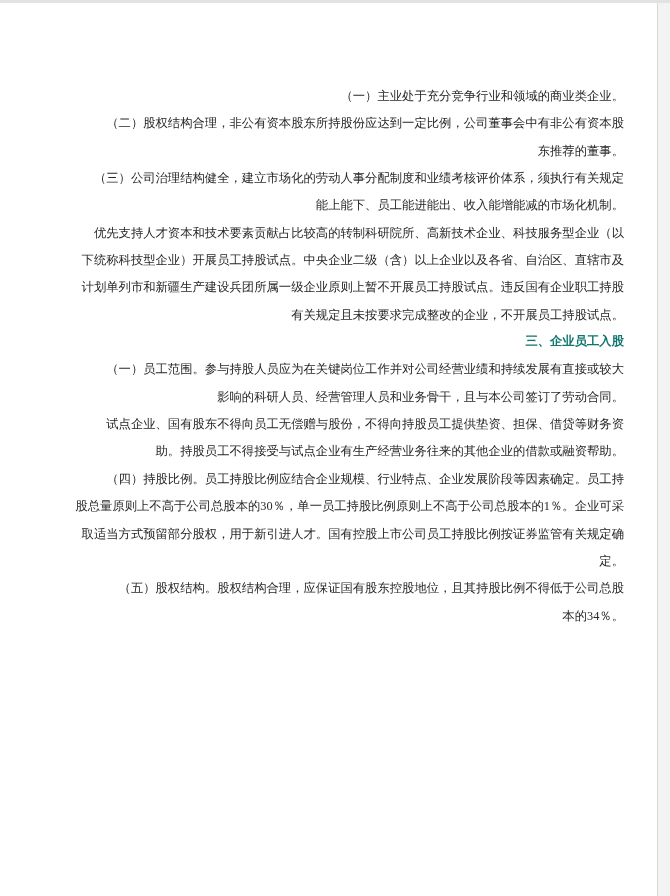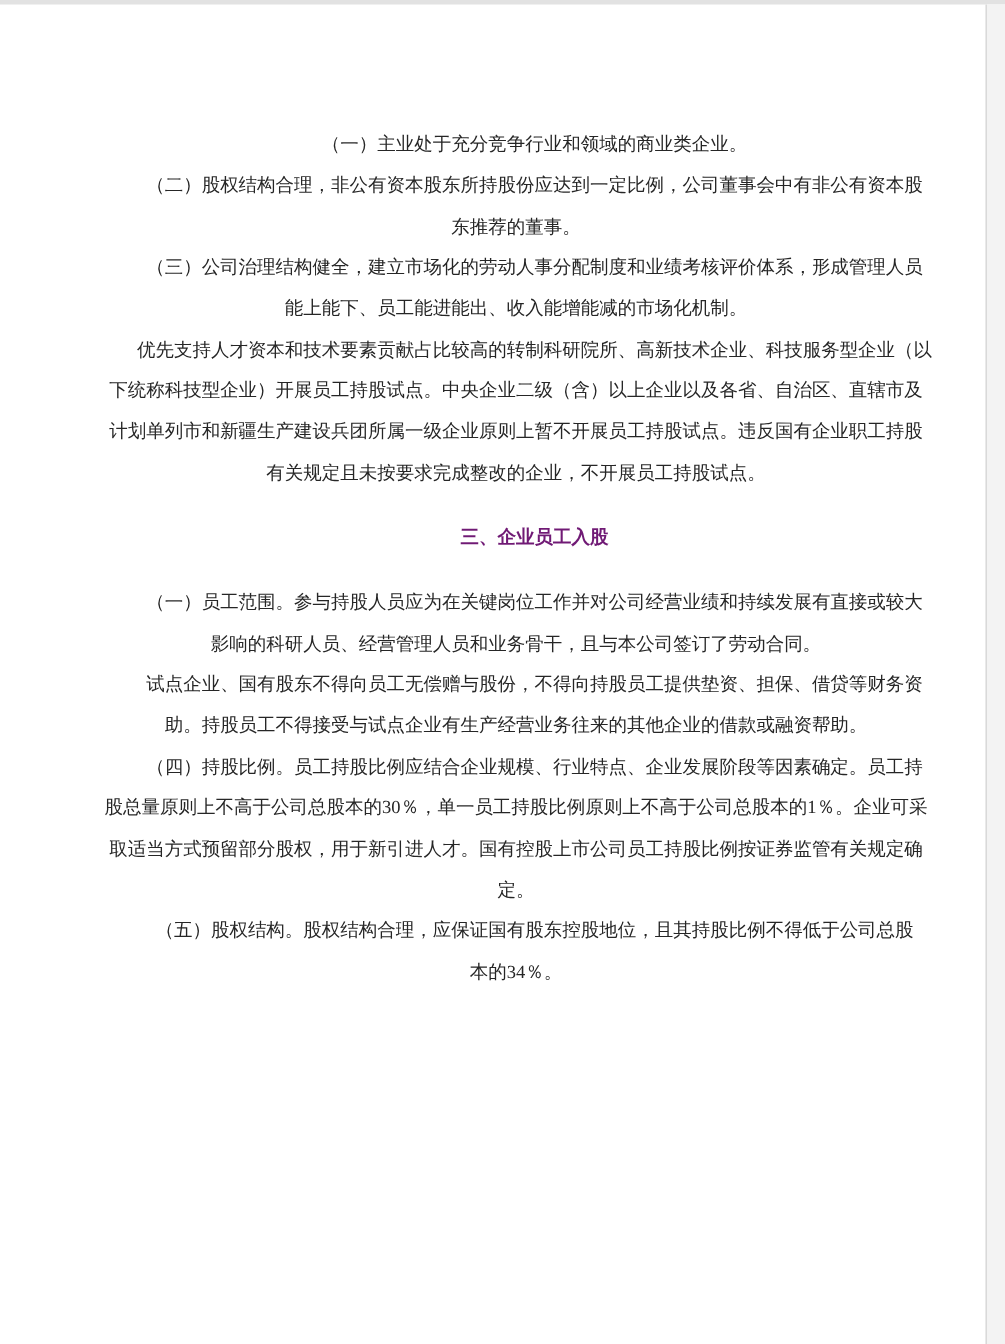--- a/index.html
+++ b/index.html
@@ -30,50 +30,50 @@
     border-left: 1px solid #d9d9d9;
   }
   .page-content {
     position: absolute;
     left: 64px;
     top: 83px;
     width: 560px;
     color: #262626;
     font-size: 12.34px;
     line-height: 27.35px;
-    text-align: center;
+    text-align: right;
   }
   .para {
     margin: 0;
     padding: 0;
     text-indent: 2em;
     white-space: pre-line;
     word-break: break-all;
   }
   .heading {
-    margin: 16px;
+    margin: 0;
     padding: 0;
     text-indent: 2em;
     white-space: pre-line;
-    font-family: Liberation Sans, sans-serif;
+    font-family: Liberation Mono, monospace;
     font-weight: bold;
-    color: #701a75;
+    color: #0f766e;
   }
 </style>
 </head>
 <body>
 
 <div class="top-edge"></div>
 <div class="right-gutter"></div>
 
 <div class="page-content">
   <p class="para">（一）主业处于充分竞争行业和领域的商业类企业。</p>
   <p class="para">（二）股权结构合理，非公有资本股东所持股份应达到一定比例，公司董事会中有非公有资本股
 东推荐的董事。</p>
-  <p class="para">（三）公司治理结构健全，建立市场化的劳动人事分配制度和业绩考核评价体系，形成管理人员
+  <p class="para">（三）公司治理结构健全，建立市场化的劳动人事分配制度和业绩考核评价体系，须执行有关规定
 能上能下、员工能进能出、收入能增能减的市场化机制。</p>
   <p class="para">优先支持人才资本和技术要素贡献占比较高的转制科研院所、高新技术企业、科技服务型企业（以
 下统称科技型企业）开展员工持股试点。中央企业二级（含）以上企业以及各省、自治区、直辖市及
 计划单列市和新疆生产建设兵团所属一级企业原则上暂不开展员工持股试点。违反国有企业职工持股
 有关规定且未按要求完成整改的企业，不开展员工持股试点。</p>
   <p class="heading">三、企业员工入股</p>
   <p class="para">（一）员工范围。参与持股人员应为在关键岗位工作并对公司经营业绩和持续发展有直接或较大
 影响的科研人员、经营管理人员和业务骨干，且与本公司签订了劳动合同。</p>
   <p class="para">试点企业、国有股东不得向员工无偿赠与股份，不得向持股员工提供垫资、担保、借贷等财务资
 助。持股员工不得接受与试点企业有生产经营业务往来的其他企业的借款或融资帮助。</p>

